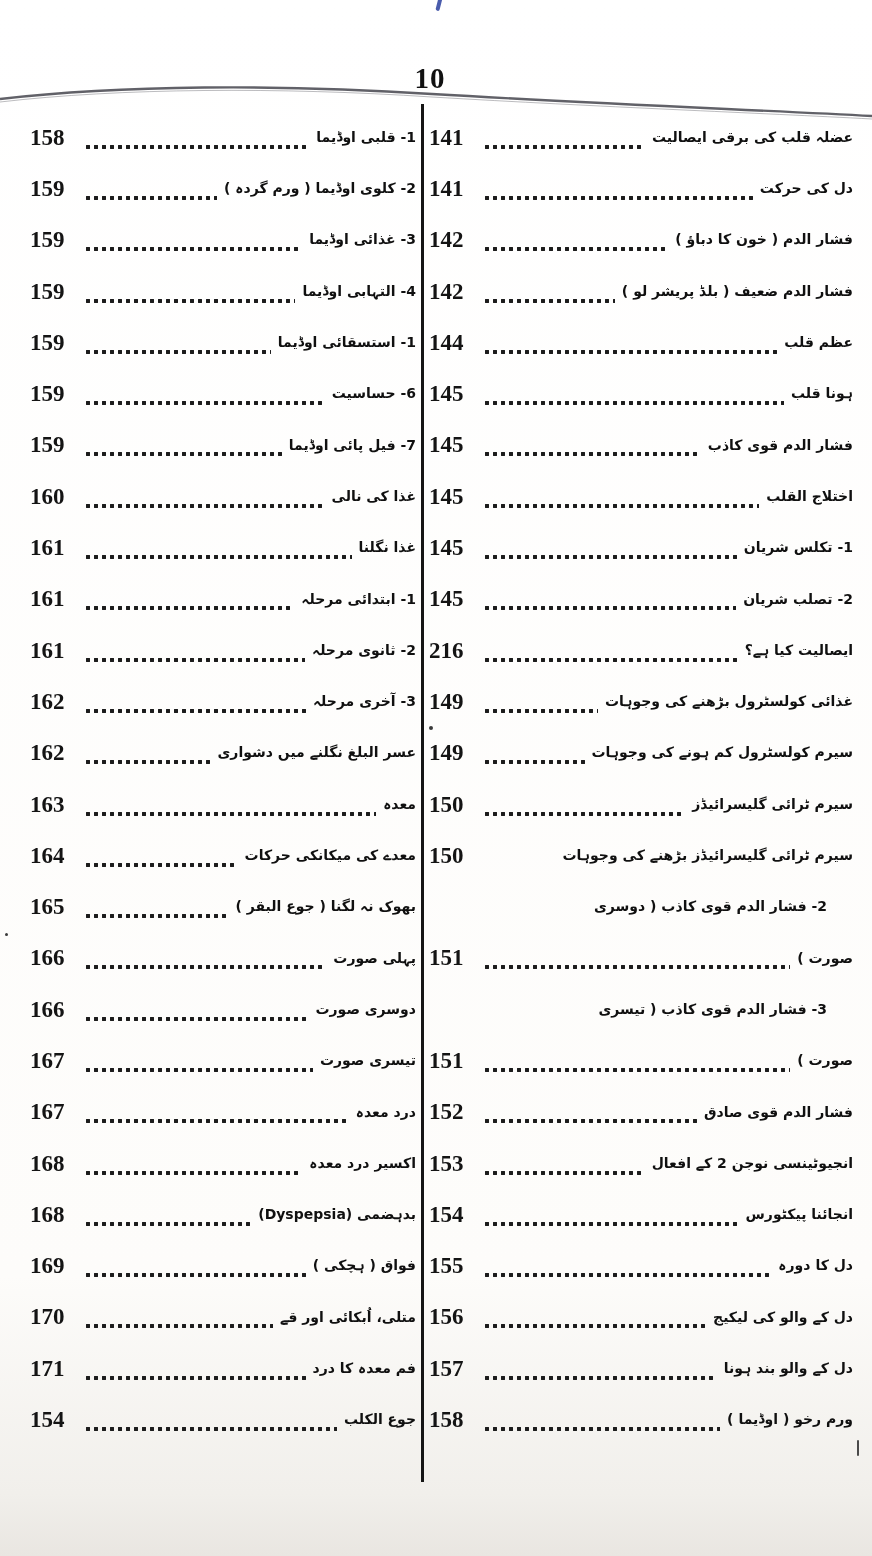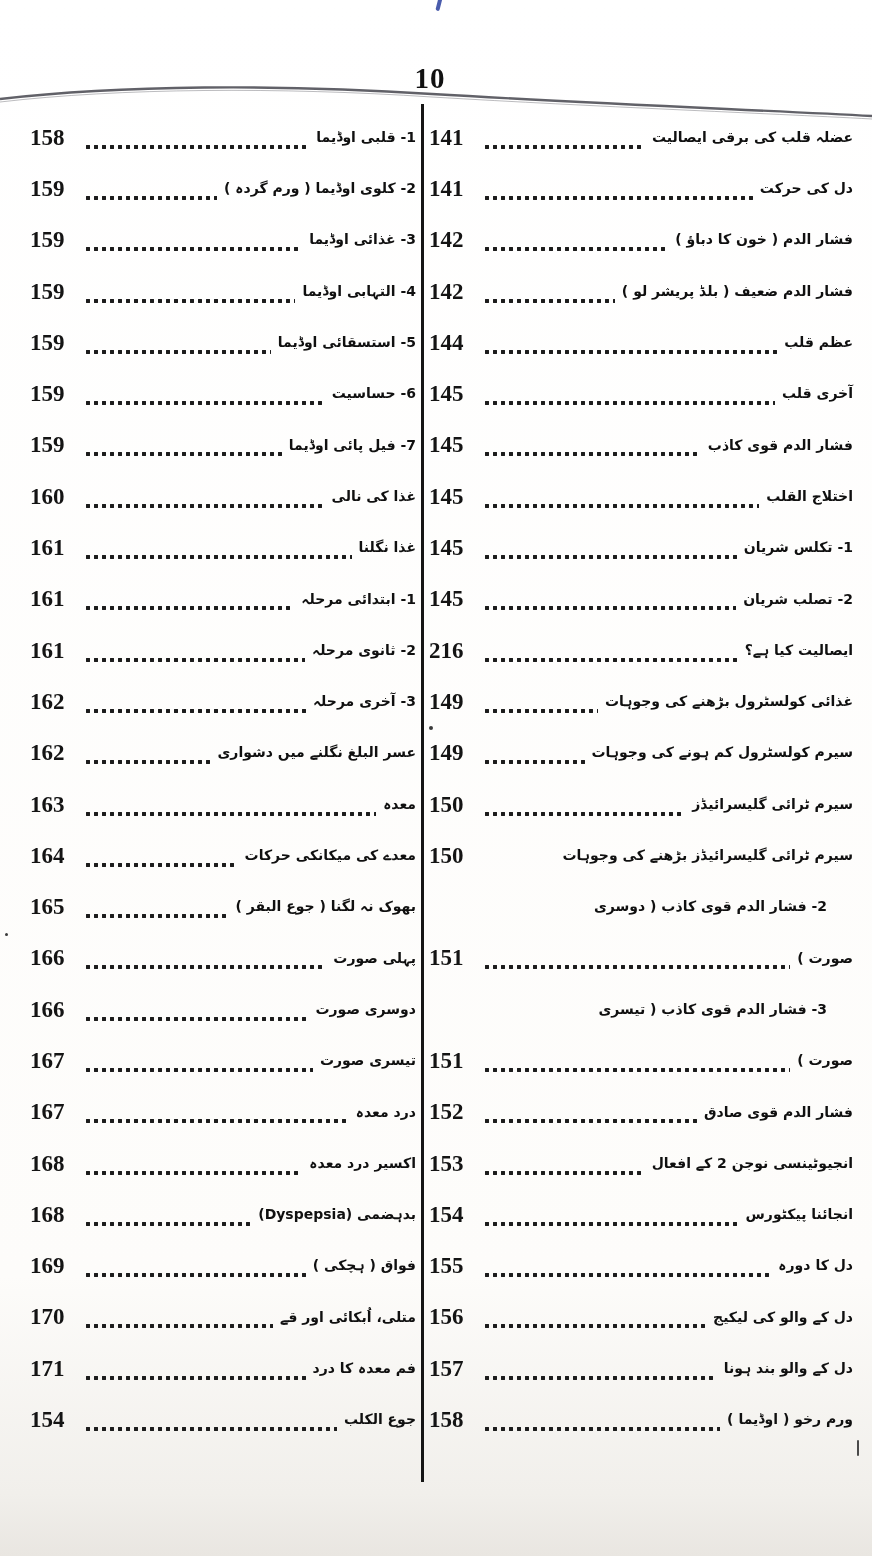--- a/index.html
+++ b/index.html
@@ -91,21 +91,21 @@
         <span class="title">3- غذائی اوڈیما</span>
       </div>
       <div class="row">
         <span class="num">159</span>
         <span class="leader"></span>
         <span class="title">4- التہابی اوڈیما</span>
       </div>
       <div class="row">
         <span class="num">159</span>
         <span class="leader"></span>
-        <span class="title">5- استسقائی اوڈیما</span>
+        <span class="title">1- استسقائی اوڈیما</span>
       </div>
       <div class="row">
         <span class="num">159</span>
         <span class="leader"></span>
         <span class="title">6- حساسیت</span>
       </div>
       <div class="row">
         <span class="num">159</span>
         <span class="leader"></span>
         <span class="title">7- فیل پائی اوڈیما</span>
@@ -228,21 +228,21 @@
         <span class="title">فشار الدم ضعیف ( بلڈ پریشر لو )</span>
       </div>
       <div class="row">
         <span class="num">144</span>
         <span class="leader"></span>
         <span class="title">عظم قلب</span>
       </div>
       <div class="row">
         <span class="num">145</span>
         <span class="leader"></span>
-        <span class="title">آخری قلب</span>
+        <span class="title">ہونا قلب</span>
       </div>
       <div class="row">
         <span class="num">145</span>
         <span class="leader"></span>
         <span class="title">فشار الدم قوی کاذب</span>
       </div>
       <div class="row">
         <span class="num">145</span>
         <span class="leader"></span>
         <span class="title">اختلاج القلب</span>

